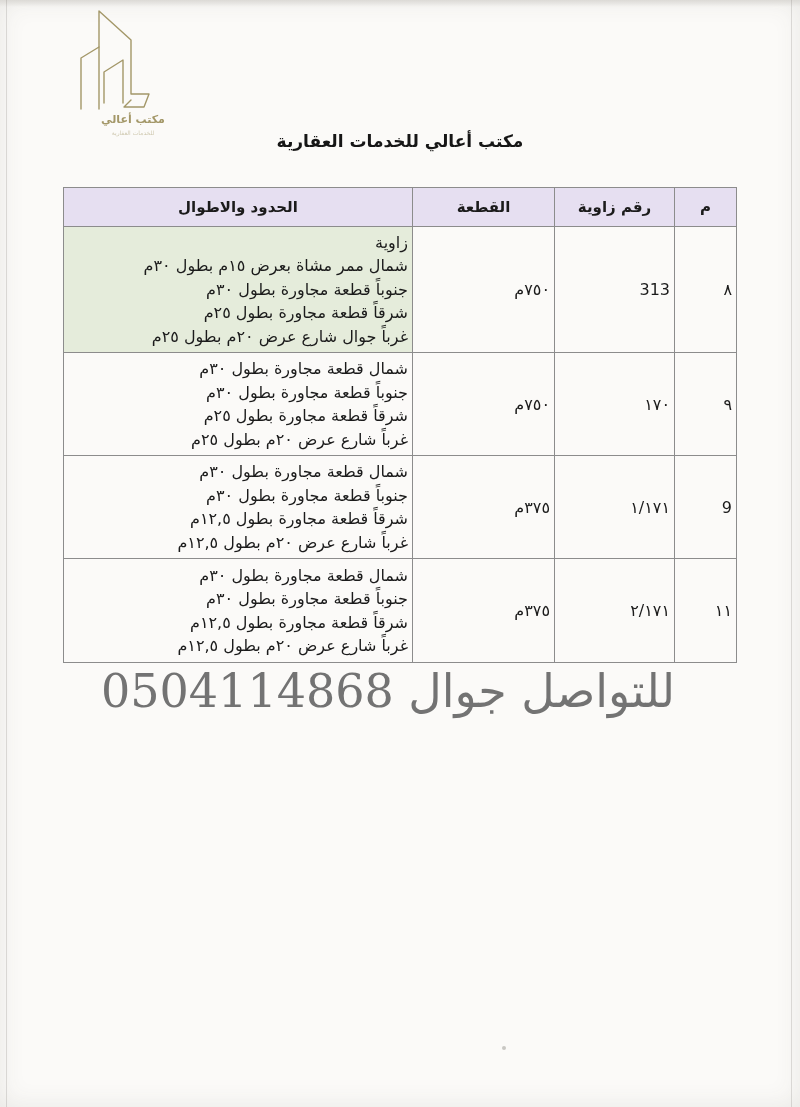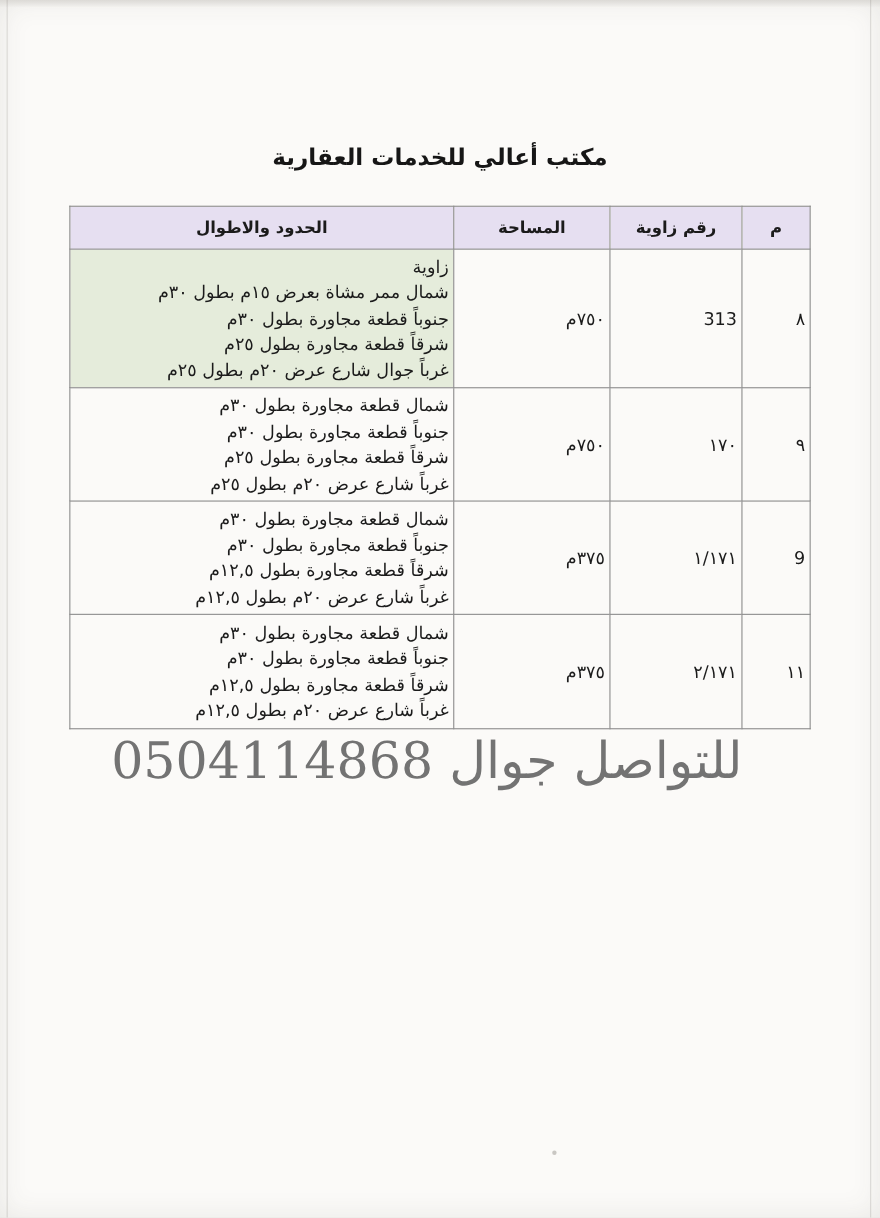--- a/index.html
+++ b/index.html
@@ -26,21 +26,21 @@
   
   .logo{position:absolute;top:3px;left:68px;width:130px;text-align:center;z-index:2;}
   .logo svg{display:block;margin:0 auto;}
   .logo-name{font-size:11px;line-height:12px;margin-top:1px;font-weight:600;}
   .logo-tagline{font-size:6px;line-height:7px;margin-top:3px;opacity:.5;letter-spacing:.4px;filter:blur(.3px);}
 
   
   .title{
     position:absolute;top:131px;left:0;right:0;margin:0;
     text-align:center;direction:rtl;
-    font-size:21px;font-weight:700;color:#161616;
+    font-size:17px;font-weight:700;color:#161616;
   }
 
   
   table.plots{
     position:absolute;top:187px;right:63px;width:673px;
     direction:rtl;border-collapse:collapse;table-layout:fixed;
     color:#1b1b1b;
   }
   table.plots th,table.plots td{
     border:1px solid #8c8c8c;text-align:center;vertical-align:middle;
@@ -72,35 +72,47 @@
     border-radius:50%;background:#b3b0ac;opacity:.7;
   }
 </style>
 </head>
 <body>
 
 <div class="page">
   <div class="edge-line edge-left"></div>
   <div class="edge-line edge-right"></div>
 
+  <div class="logo" style="color:#a39768">
+    <svg width="120" height="110" viewBox="0 0 120 110" fill="none" stroke="#a39768" stroke-width="1.4" stroke-linejoin="round" stroke-linecap="round">
+
+      <polyline points="8,106 8,55 26,44"></polyline>
+
+      <polyline points="26,106 26,8 58,37 58,91 76,91 71,104 51,104 58,97"></polyline>
+
+      <polyline points="31,100 31,69 50,57 50,100"></polyline>
+    </svg>
+    <div class="logo-name" dir="rtl">مكتب أعالي</div>
+    <div class="logo-tagline" dir="rtl">للخدمات العقارية</div>
+  </div>
 
   <h1 class="title">مكتب أعالي للخدمات العقارية</h1>
 
   <table class="plots">
     <colgroup>
       <col style="width:62px">
       <col style="width:120px">
       <col style="width:142px">
       <col style="width:349px">
     </colgroup>
     <thead>
       <tr>
         <th>م</th>
         <th>رقم زاوية</th>
-        <th>المساحة</th>
+        <th>القطعة</th>
         <th>الحدود والاطوال</th>
       </tr>
     </thead>
     <tbody>
         <tr>
           <td class="col-index">٨</td>
           <td class="col-plot">313</td>
           <td class="col-area">٧٥٠م</td>
           <td class="col-bounds highlight">
             <div>زاوية</div>

